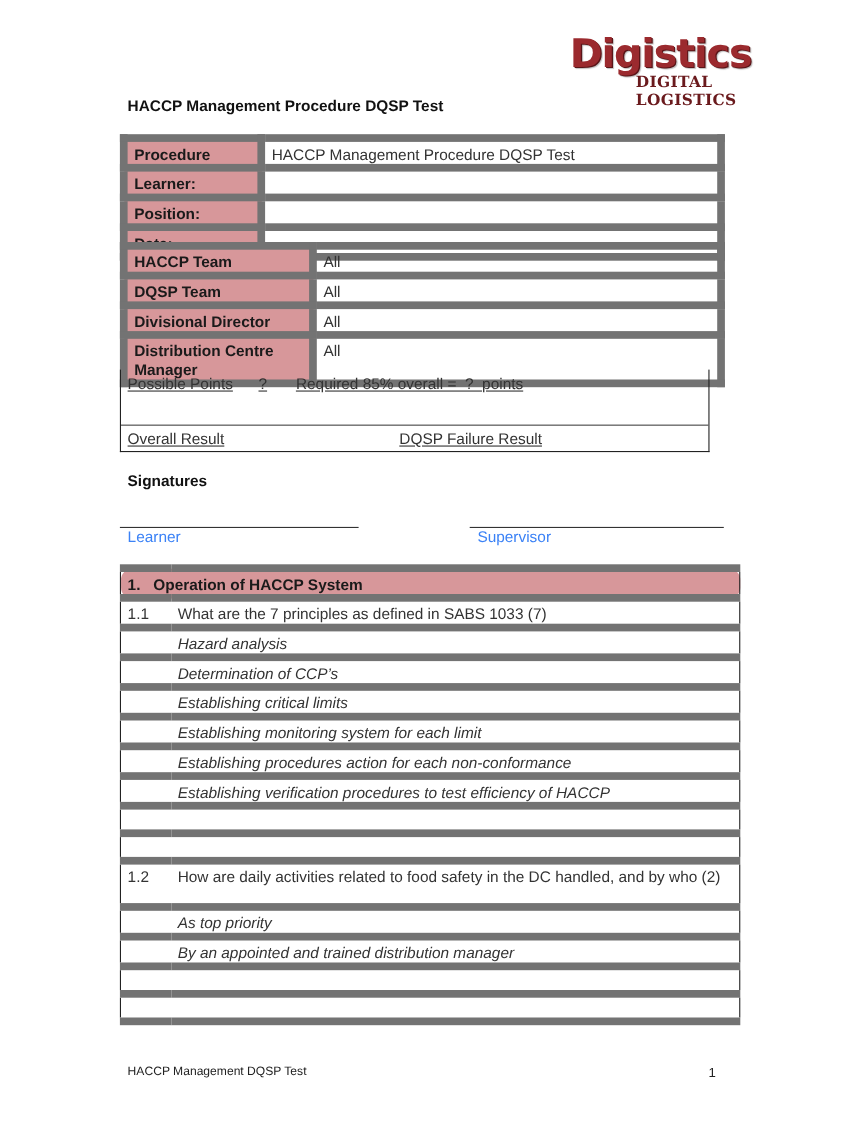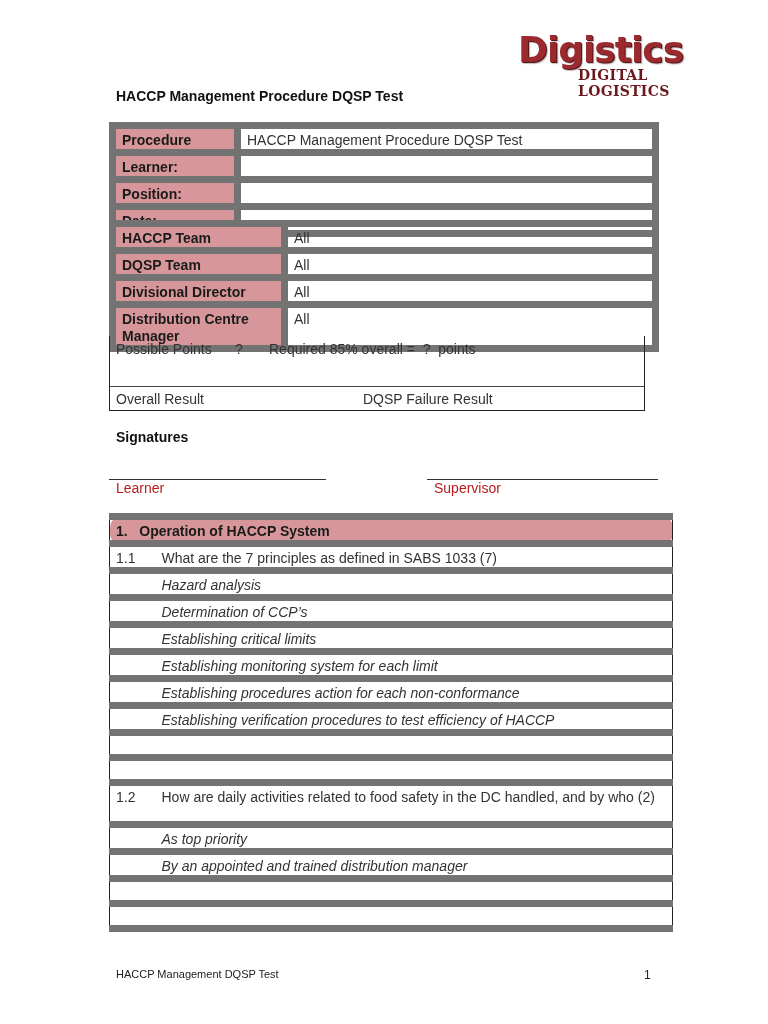--- a/index.html
+++ b/index.html
@@ -90,38 +90,38 @@
     }
     #points .row1 {
       height: 50px;
       border-bottom: 1px solid #444;
       position: relative;
     }
     #points .row2 {
       height: 24px;
       position: relative;
     }
-    .abs { position: absolute; white-space: pre; }
+    .abs { position: absolute; white-space: pre; text-decoration: underline; }
     .sig-heading {
       position: absolute;
       left: 116px;
       top: 429px;
       font-weight: bold;
       font-size: 14px;
       color: #111;
     }
     .sig-line {
       position: absolute;
       height: 0;
       border-top: 1px solid #333;
     }
     .sig-label {
       position: absolute;
       font-size: 14px;
-      color: #b91c1c;
+      color: #3b82f6;
     }
     #section {
       left: 109px;
       top: 513px;
       width: 564px;
     }
     #section td {
       height: 25px;
       box-sizing: border-box;
       padding-top: 3px;

